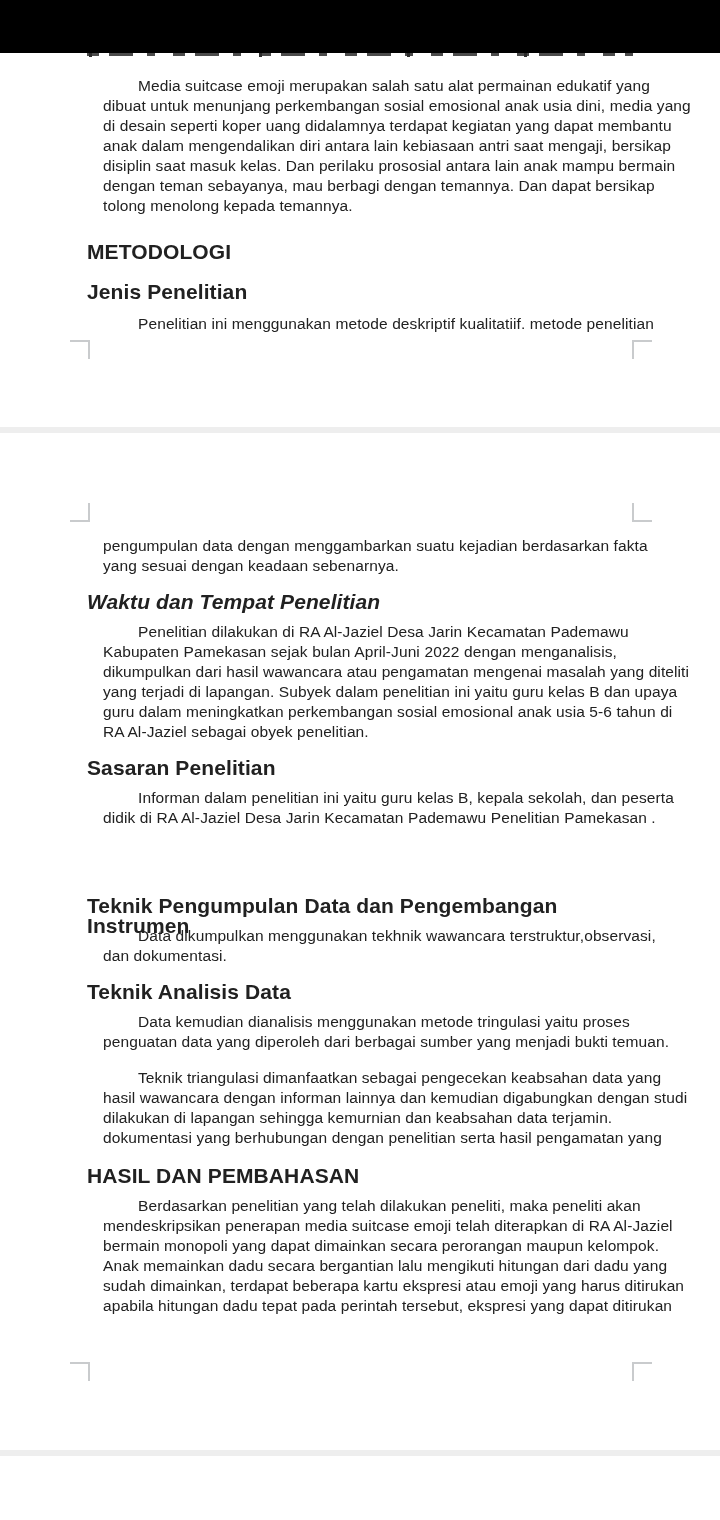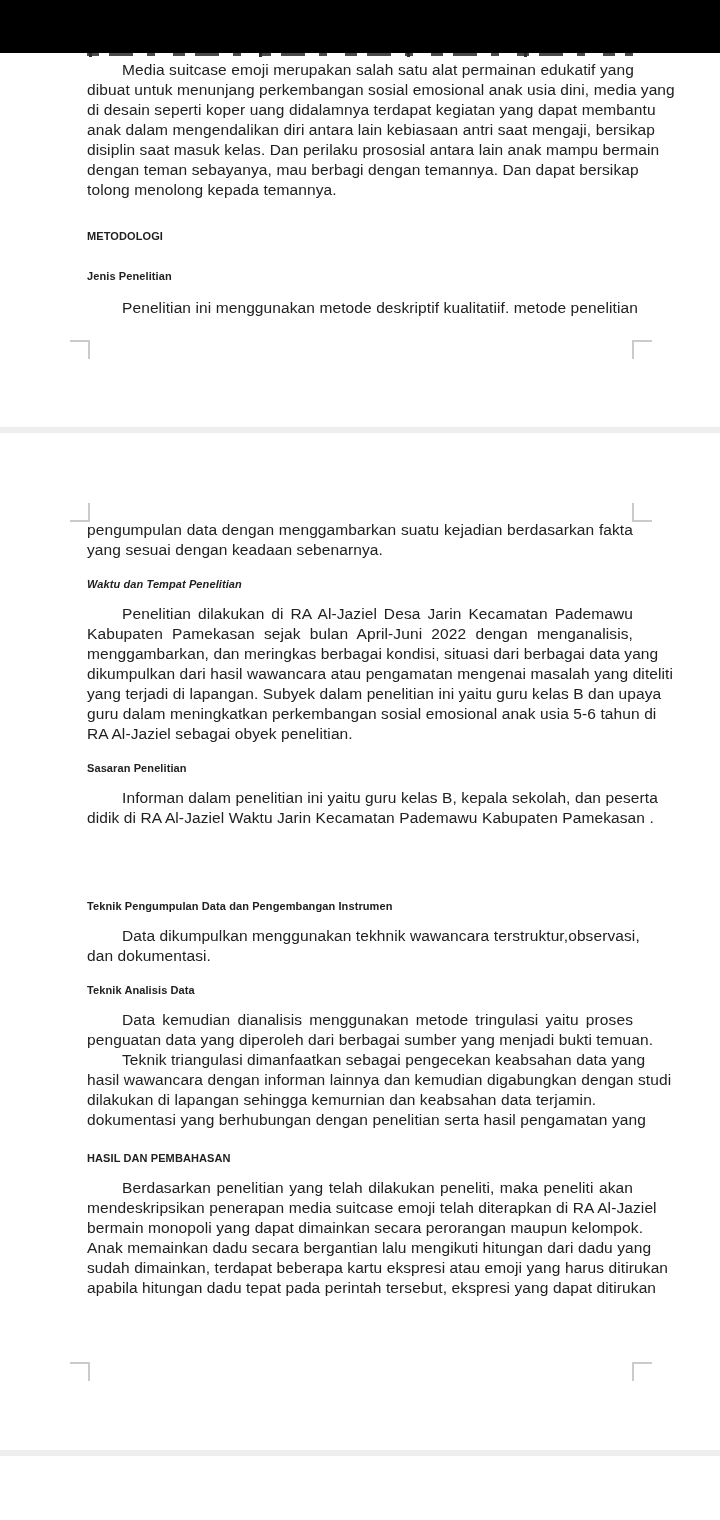--- a/index.html
+++ b/index.html
@@ -50,24 +50,24 @@
   .col-page1{top:7px;}    
   .col-page2{top:467px;}  
   .line{
     font-size:15.5px;line-height:20px;height:20px;
     text-align:justify;text-align-last:justify;
     white-space:nowrap;letter-spacing:0.1px;
   }
   .line.last{text-align-last:left;}
   .line.indent{text-indent:35px;}
   .heading{
-    font-size:11px;line-height:20px;height:20px;font-weight:bold;
+    font-size:21px;line-height:20px;height:20px;font-weight:bold;
     letter-spacing:0.1px;
   }
-  .para{margin:0;}
+  .para{margin:16px;}
 </style>
 </head>
 <body style="color: rgb(33, 33, 33);">
 
 <div class="status-bar" style="background: rgb(0, 0, 0);"></div>
 
 <div class="doc-viewer">
 
   <div class="clipped-line">
     <div class="dashes"></div>
@@ -104,30 +104,29 @@
 
   <div class="text-col col-page2" id="page2-col">
       <div class="para">
         <div class="line">pengumpulan data dengan menggambarkan suatu kejadian berdasarkan fakta</div>
         <div class="line last">yang sesuai dengan keadaan sebenarnya.</div>
       </div>
       <div class="heading" style="margin-top: 14px; font-style: italic;">Waktu dan Tempat Penelitian</div>
       <div class="para" style="margin-top: 10px;">
         <div class="line indent">Penelitian dilakukan di RA Al-Jaziel Desa Jarin Kecamatan Pademawu</div>
         <div class="line">Kabupaten Pamekasan sejak bulan April-Juni 2022 dengan menganalisis,</div>
-        <div class="line">menggambarkan, dan meringkas berbagai kondisi, situasi dari berbagai data yang</div>
         <div class="line">dikumpulkan dari hasil wawancara atau pengamatan mengenai masalah yang diteliti</div>
         <div class="line">yang terjadi di lapangan. Subyek dalam penelitian ini yaitu guru kelas B dan upaya</div>
         <div class="line">guru dalam meningkatkan perkembangan sosial emosional anak usia 5-6 tahun di</div>
         <div class="line last">RA Al-Jaziel sebagai obyek penelitian.</div>
       </div>
       <div class="heading" style="margin-top: 14px;">Sasaran Penelitian</div>
       <div class="para" style="margin-top: 10px;">
         <div class="line indent">Informan dalam penelitian ini yaitu guru kelas B, kepala sekolah, dan peserta</div>
-        <div class="line last">didik di RA Al-Jaziel Waktu Jarin Kecamatan Pademawu Kabupaten Pamekasan .</div>
+        <div class="line last">didik di RA Al-Jaziel Desa Jarin Kecamatan Pademawu Penelitian Pamekasan .</div>
       </div>
       <div class="heading" style="margin-top: 68px;">Teknik Pengumpulan Data dan Pengembangan Instrumen</div>
       <div class="para" style="margin-top: 10px;">
         <div class="line indent">Data dikumpulkan menggunakan tekhnik wawancara terstruktur,observasi,</div>
         <div class="line last">dan dokumentasi.</div>
       </div>
       <div class="heading" style="margin-top: 14px;">Teknik Analisis Data</div>
       <div class="para" style="margin-top: 10px;">
         <div class="line indent">Data kemudian dianalisis menggunakan metode tringulasi yaitu proses</div>
         <div class="line last">penguatan data yang diperoleh dari berbagai sumber yang menjadi bukti temuan.</div>

